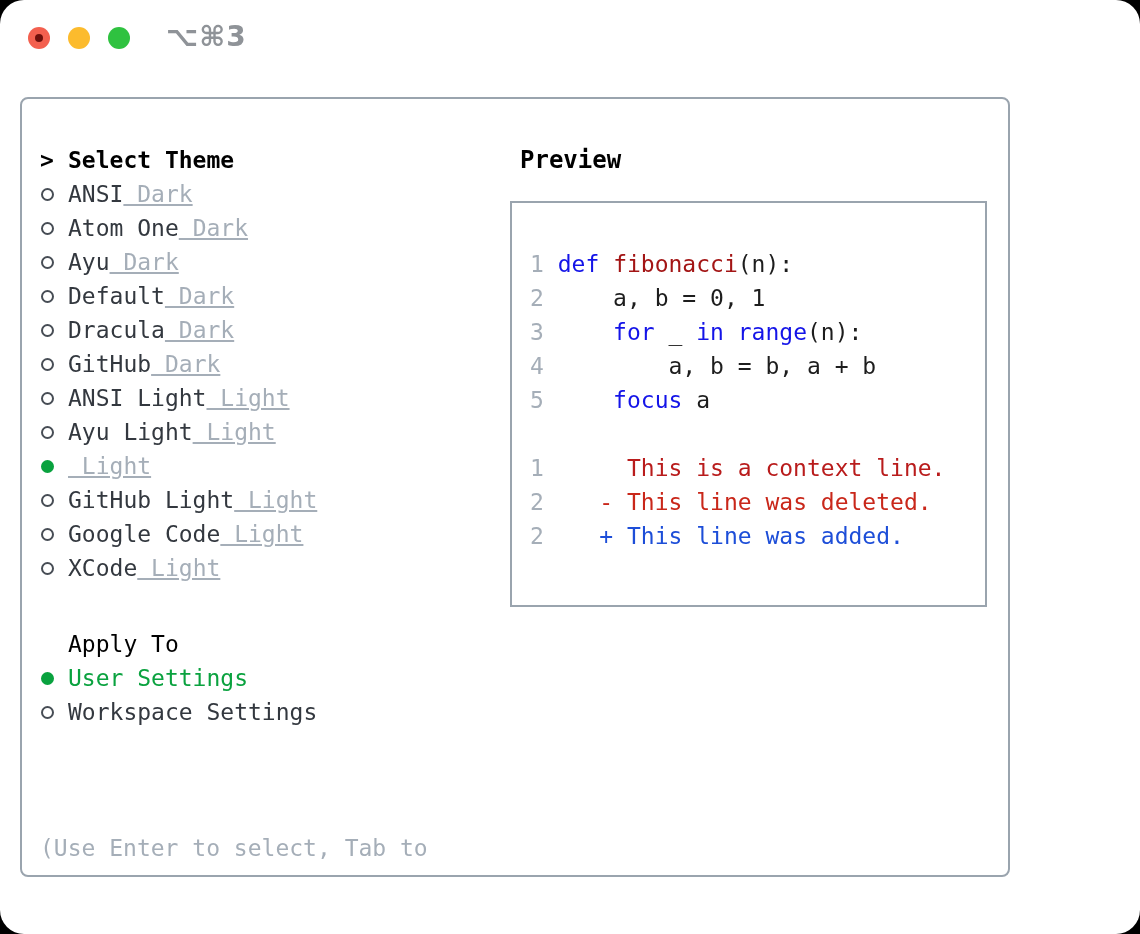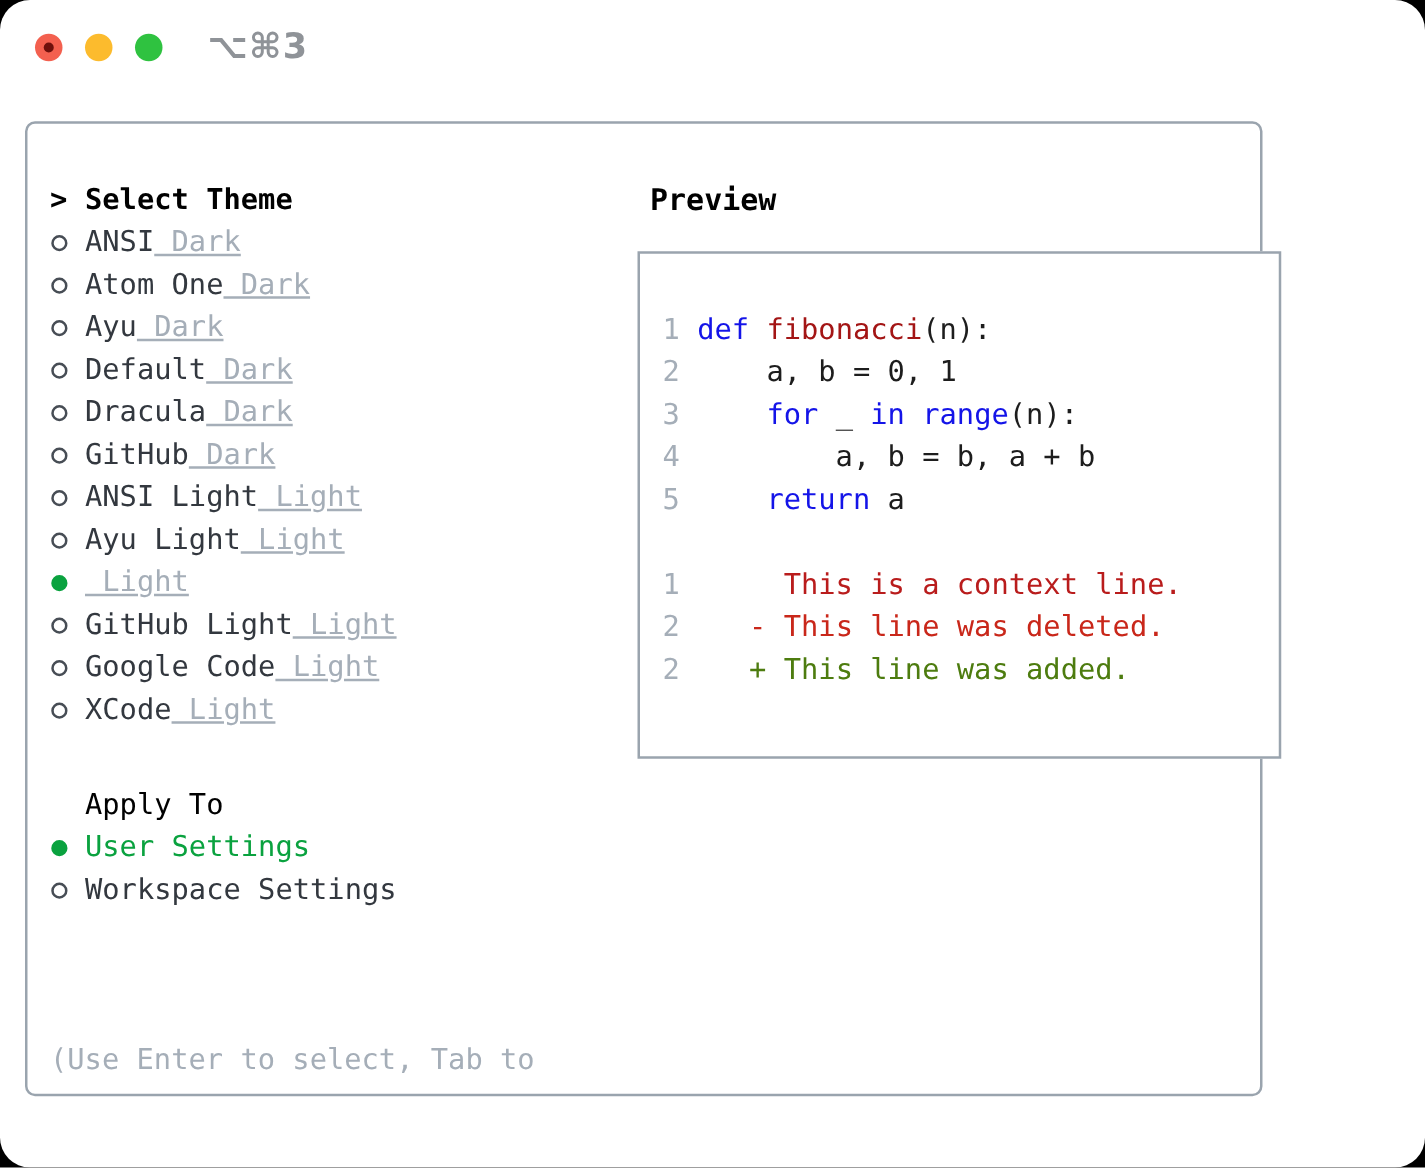--- a/index.html
+++ b/index.html
@@ -41,33 +41,33 @@
   .name{color:#33383f;}
   .name.sel{color:#0aa23f;}
   .muted{color:#a5aeb8;text-decoration:underline;}
   .hint{margin-top:34px;color:#a5aeb8;white-space:pre;line-height:34px;}
   
   .preview-h{
     position:absolute;left:498px;top:44px;height:34px;line-height:34px;
     font-size:24px;font-weight:bold;color:#000;
   }
   .pbox{
-    position:absolute;left:488px;top:102px;width:515px;height:406px;
+    position:absolute;left:488px;top:102px;width:477px;height:406px;
     border:2px solid #9aa4ae;box-sizing:border-box;
     padding:44px 0 0 18px;overflow:hidden;background:#fff;
   }
   .cline{height:34px;line-height:34px;white-space:pre;font-size:23px;color:#1d1d1d;}
   .gap{height:34px;}
   .num{color:#a5aeb8;}
   .kw{color:#1414e8;}
   .fn{color:#a31515;}
   .pl{color:#1d1d1d;}
   .ctx{color:#b91c1c;}
   .del{color:#c9271a;}
-  .add{color:#4d7c0f;}
+  .add{color:#1d4ed8;}
 </style>
 </head>
 <body>
 
 <div class="window">
 
   <span class="light red">
       <span class="dot"></span>
     </span>
   <span class="light yellow"></span>
@@ -110,21 +110,21 @@
     </div>
 
     <div class="preview-h">Preview</div>
 
     <div class="pbox">
       <div id="code-block">
           <div class="cline"><span class="num">1</span> <span class="kw">def</span><span class="pl"> </span><span class="fn">fibonacci</span><span class="pl">(n):</span></div>
           <div class="cline"><span class="num">2</span> <span class="pl">    a, b = 0, 1</span></div>
           <div class="cline"><span class="num">3</span> <span class="pl">    </span><span class="kw">for</span><span class="pl"> _ </span><span class="kw">in</span><span class="pl"> </span><span class="kw">range</span><span class="pl">(n):</span></div>
           <div class="cline"><span class="num">4</span> <span class="pl">        a, b = b, a + b</span></div>
-          <div class="cline"><span class="num">5</span> <span class="pl">    </span><span class="kw">return</span><span class="pl"> a</span></div>
+          <div class="cline"><span class="num">5</span> <span class="pl">    </span><span class="kw">focus</span><span class="pl"> a</span></div>
         </div>
       <div class="gap"></div>
       <div id="diff-block">
           <div class="cline"><span class="num">1</span> <span class="ctx">     This is a context line.</span></div>
           <div class="cline"><span class="num">2</span> <span class="pl">   </span><span class="del">- This line was deleted.</span></div>
           <div class="cline"><span class="num">2</span> <span class="pl">   </span><span class="add">+ This line was added.</span></div>
         </div>
     </div>
 
   </div>

